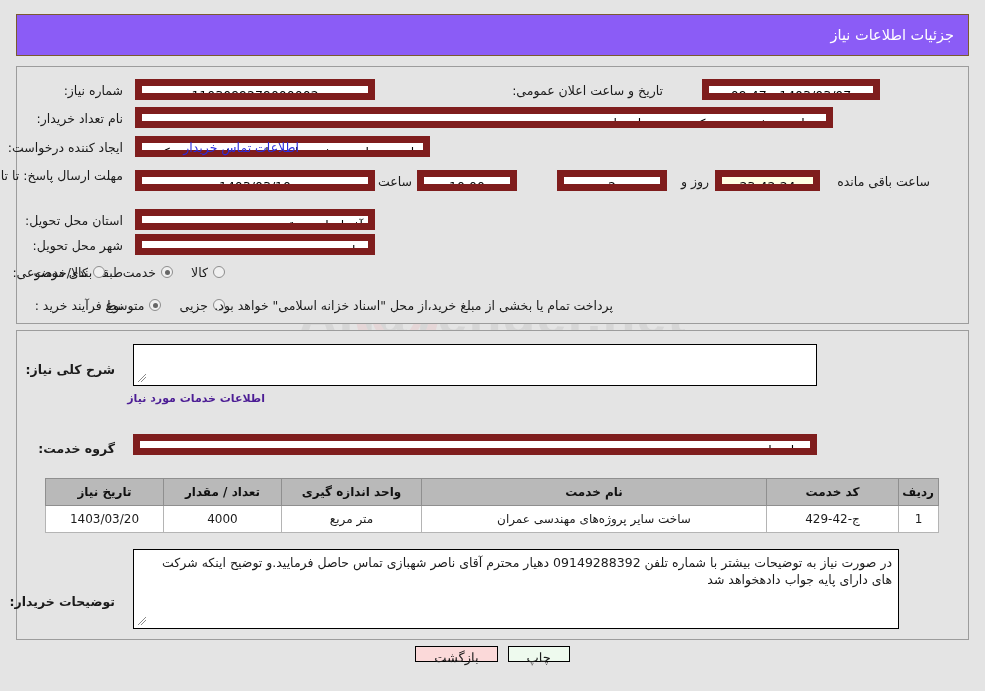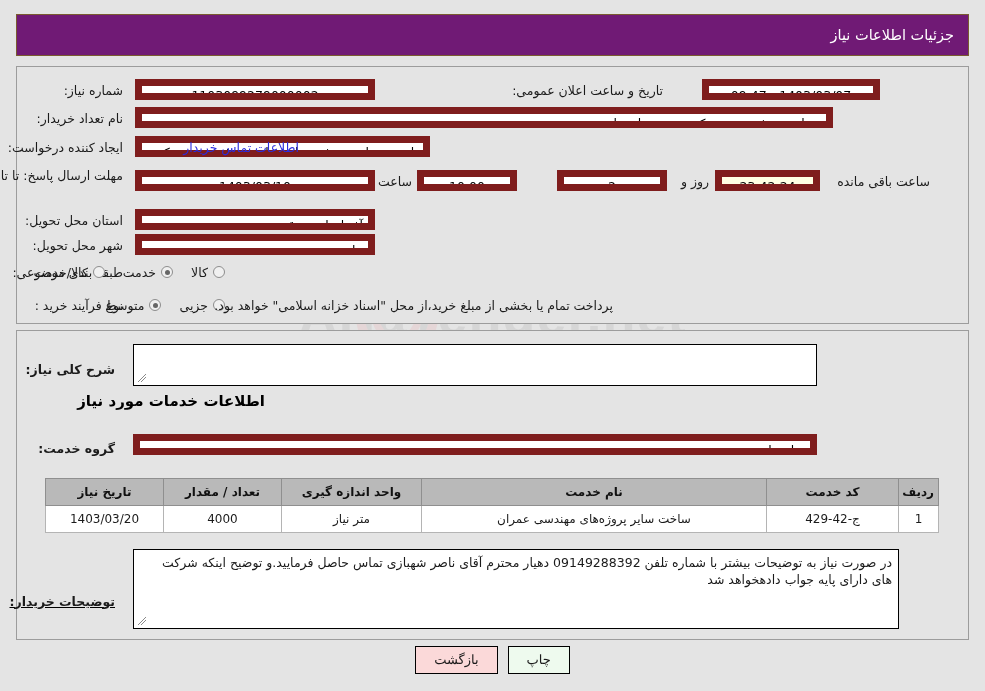--- a/index.html
+++ b/index.html
@@ -44,21 +44,21 @@
     top: 4px;
     width: 86px;
     height: 104px;
   }
 
   
   .topbar {
     position: absolute;
     left: 16px; top: 14px;
     width: 953px; height: 42px;
-    background: #701a75;
+    background: #8b5cf6;
     border: 1px solid #7a5a30;
     box-sizing: border-box;
     display: flex;
     align-items: center;
     justify-content: flex-start;
     padding-right: 14px;
   }
   .topbar-title {
     color: #ffffff;
     font-size: 14.5px;
@@ -168,23 +168,23 @@
   .ta-grip {
     position: absolute;
     left: 3px; bottom: 2px;
     width: 10px; height: 10px;
     pointer-events: none;
   }
 
   
   .sect-head {
     position: absolute;
-    font-size: 15px;
+    font-size: 11px;
     font-weight: bold;
-    color: #000000;
+    color: #4c1d95;
   }
 
   
   table.grid {
     position: absolute;
     border-collapse: collapse;
     font-size: 12px;
     background: #ffffff;
     table-layout: fixed;
   }
@@ -216,21 +216,21 @@
     width: 985px;
     display: flex;
     justify-content: center;
     gap: 10px;
     direction: ltr;
   }
   .btn {
     box-sizing: border-box;
     border: 1px solid #000000;
     font-size: 13px;
-    height: 28px;
+    height: 16px;
     line-height: 22px;
     padding: 0 18px;
     cursor: pointer;
     color: #1b1b1b;
     text-align: center;
   }
   .btn-print  { background: #eefaee; }
   .btn-back   { background: #fbd9d9; }
 </style>
 </head>
@@ -372,28 +372,28 @@
         <th>واحد اندازه گیری</th>
         <th>تعداد / مقدار</th>
         <th>تاریخ نیاز</th>
       </tr>
     </thead>
   <tbody>
       <tr>
         <td>1</td>
         <td>ج-42-429</td>
         <td>ساخت سایر پروژه‌های مهندسی عمران</td>
-        <td>متر نیاز</td>
+        <td>متر مربع</td>
         <td>4000</td>
         <td>1403/03/20</td>
       </tr>
     </tbody>
 </table>
 
-<div class="row" style="right:870px; top:590px;text-decoration:underline;">
+<div class="row" style="right:870px; top:590px;">
   <span class="lbl lbl-bold">توضیحات خریدار:</span>
 </div>
 <div class="ta" style="right:86px; top:549px; width:766px; height:80px;">
   <span>در صورت نیاز به توضیحات بیشتر با شماره تلفن 09149288392 دهیار محترم آقای ناصر شهبازی تماس حاصل فرمایید.و توضیح اینکه شرکت های دارای پایه جواب دادهخواهد شد</span>
   <svg class="ta-grip" viewBox="0 0 10 10">
     <line x1="1" y1="9" x2="9" y2="1" stroke="#8a8a8a" stroke-width="1"></line>
     <line x1="4" y1="9" x2="9" y2="4" stroke="#8a8a8a" stroke-width="1"></line>
   </svg>
 </div>
 

